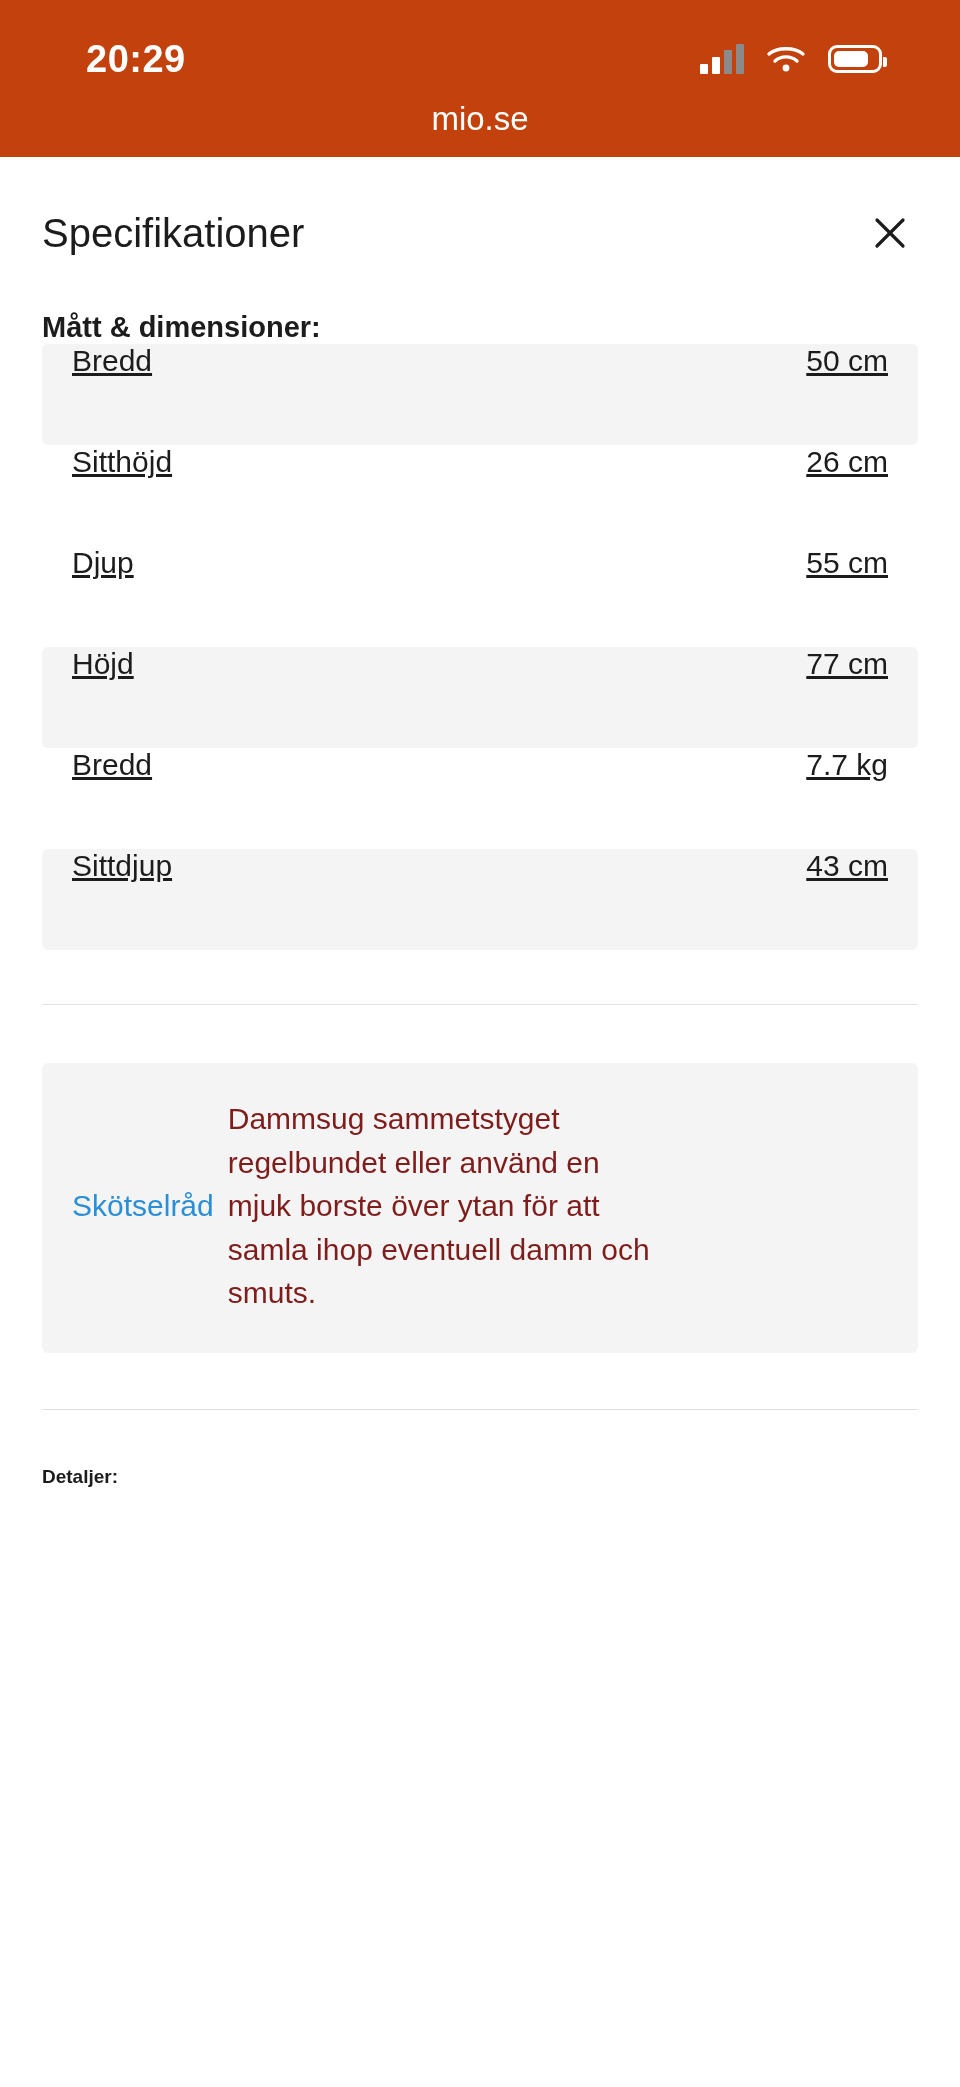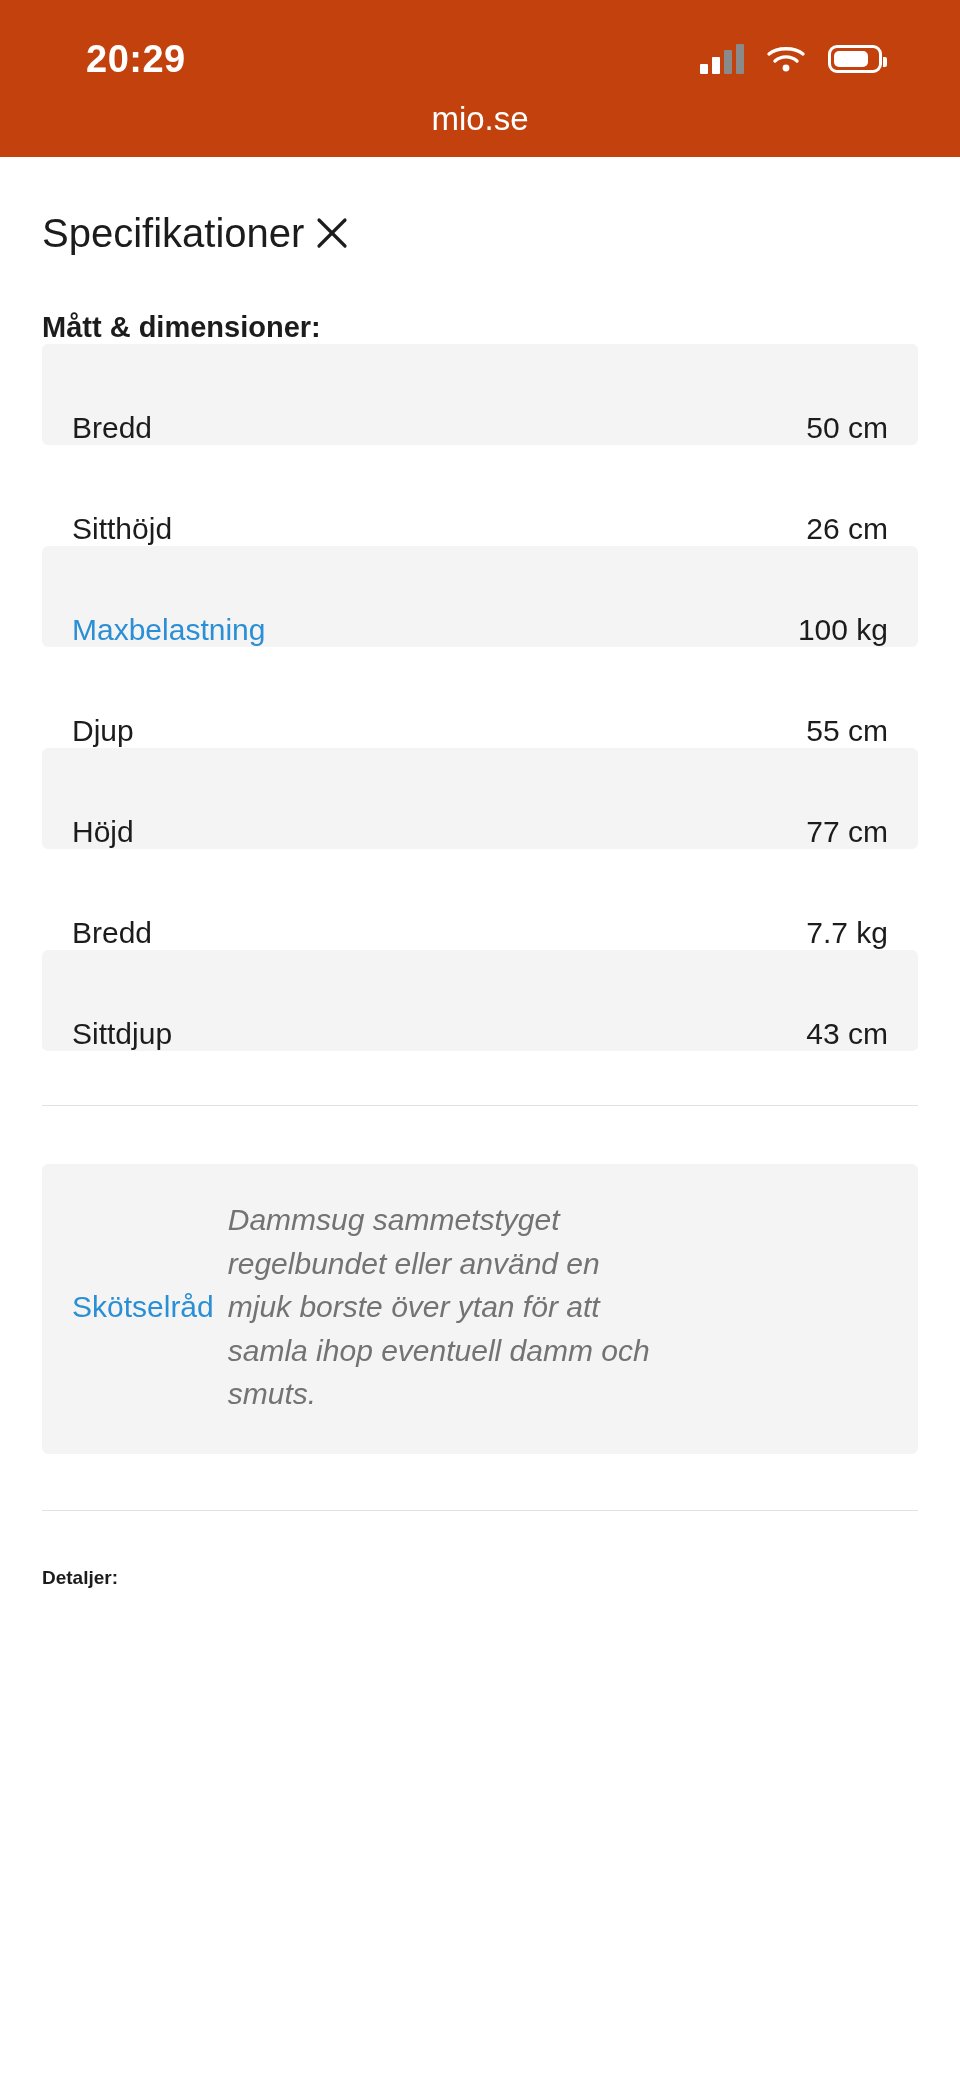--- a/index.html
+++ b/index.html
@@ -75,20 +75,21 @@
   }
 
   
   .sheet {
     background: #ffffff;
     padding: 0 42px;
   }
   .sheet-header {
     display: flex;
     align-items: center;
+    justify-content: space-between;
     padding: 40px 0 0 0;
     height: 112px;
   }
   .sheet-title {
     font-size: 40px;
     color: #1c1c1c;
     font-weight: 400;
   }
   .close-btn {
     width: 56px; height: 56px;
@@ -103,27 +104,28 @@
     font-size: 29px;
     font-weight: 700;
     color: #1c1c1c;
     margin-top: 42px;
   }
 
   
   .spec-table { display: block; }
   .spec-row {
     display: flex;
-    align-items: flex-end;
+    align-items: flex-start;
     justify-content: space-between;
     height: 101px;
     padding: 0 30px;
     border-radius: 6px;
     font-size: 30px;
     color: #1c1c1c;
+    text-decoration: underline;
   }
   .spec-row.alt { background: #f4f4f4; }
   .spec-label.link { color: #2a8fd4; }
   .spec-value { font-size: 30px; color: #1c1c1c; }
 
   .divider {
     height: 1px;
     background: #e2e2e2;
     margin: 54px 0 0 0;
   }
@@ -139,24 +141,23 @@
     gap: 14px;
   }
   .care-label {
     color: #2a8fd4;
     font-size: 30px;
     white-space: nowrap;
     line-height: 1.45;
   }
   .care-text {
     font-size: 30px;
-    color: #737373;
+    color: #7f1d1d;
     line-height: 1.45;
     max-width: 440px;
-    font-style: italic;
   }
 
   .divider2 {
     height: 1px;
     background: #e2e2e2;
     margin-top: 56px;
   }
 
   .details-heading {
     font-size: 19px;
@@ -212,24 +213,20 @@
     <div class="spec-row alt">
       <span class="spec-label">Bredd</span>
       <span class="spec-value">50 cm</span>
     </div>
 
     <div class="spec-row">
       <span class="spec-label">Sitthöjd</span>
       <span class="spec-value">26 cm</span>
     </div>
 
-    <div class="spec-row alt">
-      <span class="spec-label link">Maxbelastning</span>
-      <span class="spec-value">100 kg</span>
-    </div>
 
     <div class="spec-row">
       <span class="spec-label">Djup</span>
       <span class="spec-value">55 cm</span>
     </div>
 
     <div class="spec-row alt">
       <span class="spec-label">Höjd</span>
       <span class="spec-value">77 cm</span>
     </div>

